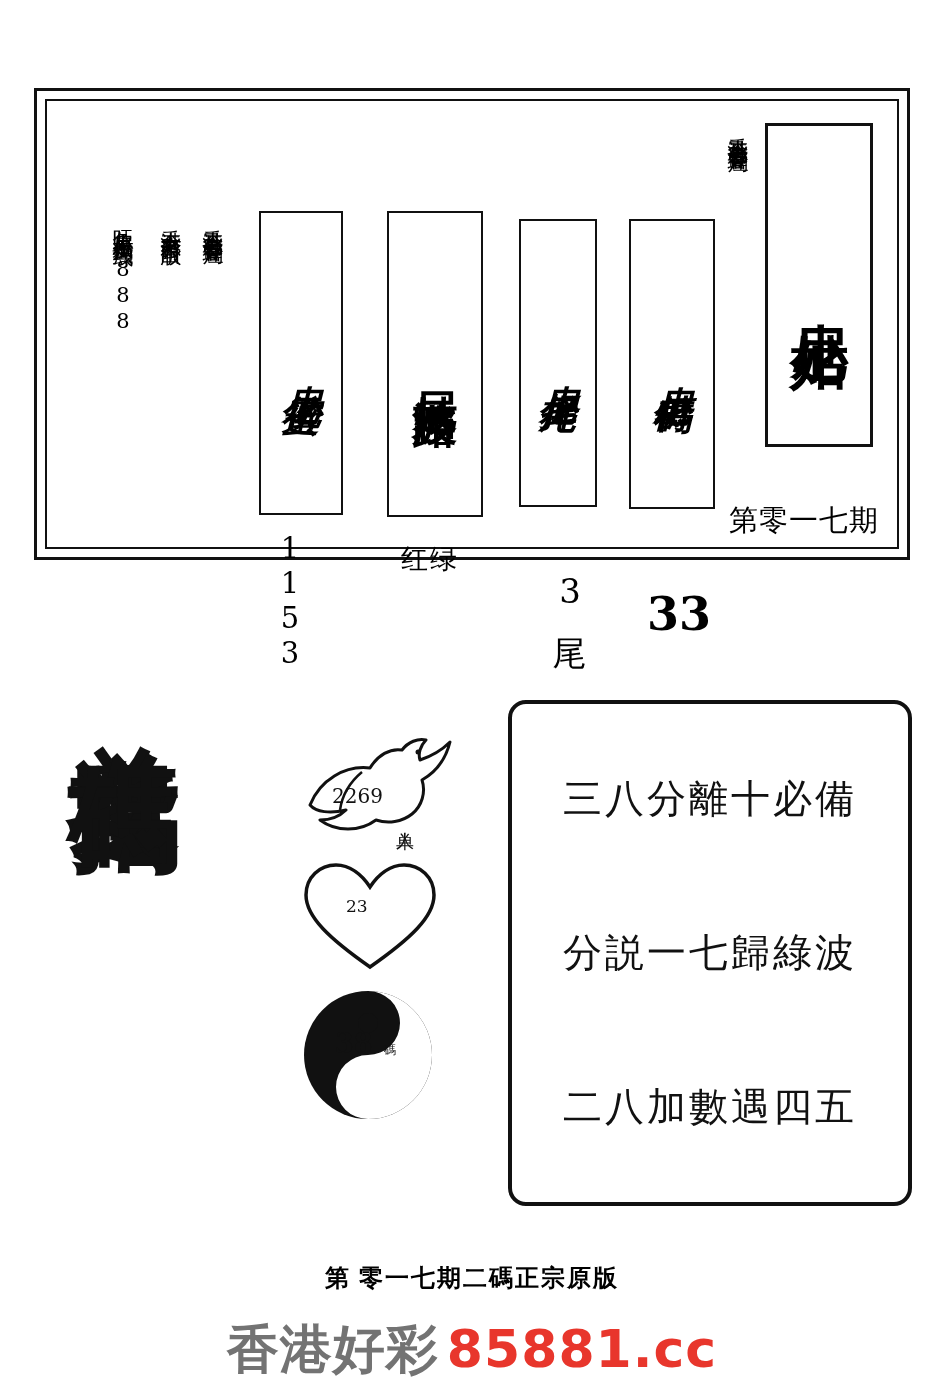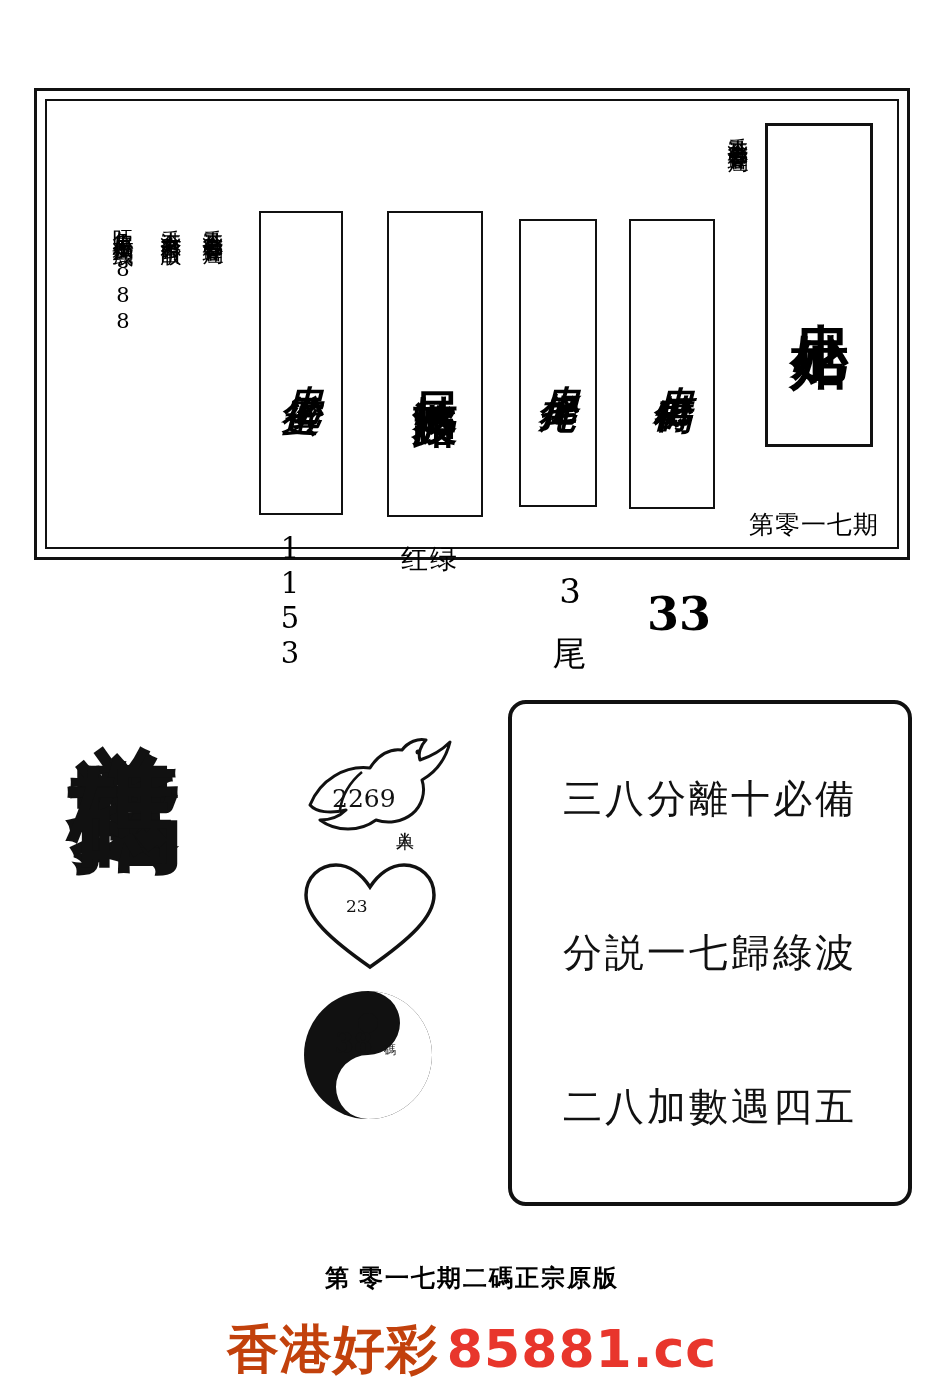--- a/index.html
+++ b/index.html
@@ -44,21 +44,21 @@
   }
   #issuer-line{
     position:absolute;right:148px;top:20px;
     font-family:"DejaVu Serif","Liberation Serif",serif;
     font-size:21px;
     letter-spacing:2px;
   }
   #issue-no{
     position:absolute;right:18px;bottom:6px;
     font-family:Liberation Sans, sans-serif;
-    font-size:25px;
+    font-size:29px;
     letter-spacing:1px;
   }
 
   
   .col-box{
     position:absolute;
     border:2px solid #111;
     box-sizing:border-box;
     display:flex;align-items:center;justify-content:center;
   }
@@ -109,21 +109,21 @@
     line-height:1.0;
     letter-spacing:6px;
     color:#111;
   }
 
   
   #symbols{position:absolute;left:290px;top:700px;width:170px;height:460px;}
   .sym-num{
     position:absolute;
     font-family:"DejaVu Serif","Liberation Serif",serif;
-    font-size:25px;color:#111;
+    font-size:20px;color:#111;
   }
   #dove-num{left:42px;top:84px;}
   #dove-sub{left:106px;top:118px;font-size:18px;writing-mode:vertical-rl;text-orientation:upright;line-height:1.0;}
   #heart-num{left:56px;top:196px;font-size:17px;}
   #yy-num{left:45px;top:328px;font-size:27px;font-weight:bold;}
   #yy-sub{left:94px;top:342px;font-size:12px;}
 
   
   #verse-box{
     position:absolute;left:508px;top:700px;width:404px;height:506px;
@@ -152,21 +152,21 @@
   }
   #watermark{
     position:absolute;left:0;right:0;top:1315px;
     text-align:center;
     font-family:"DejaVu Sans","Liberation Sans",sans-serif;
     font-weight:bold;
     font-size:52px;
     letter-spacing:1px;
     white-space:nowrap;
   }
-  #wm-cn{color:#c2410c;margin-top:9px;}
+  #wm-cn{color:#737373;margin-top:9px;}
   #wm-url{color:#e8362c;margin-left:8px;}
 </style>
 </head>
 <body>
 
 <div id="top-panel">
   <div id="top-panel-inner">
 
     <div id="main-title-box">
       <div id="main-title" class="vtext">小尼姑</div>

